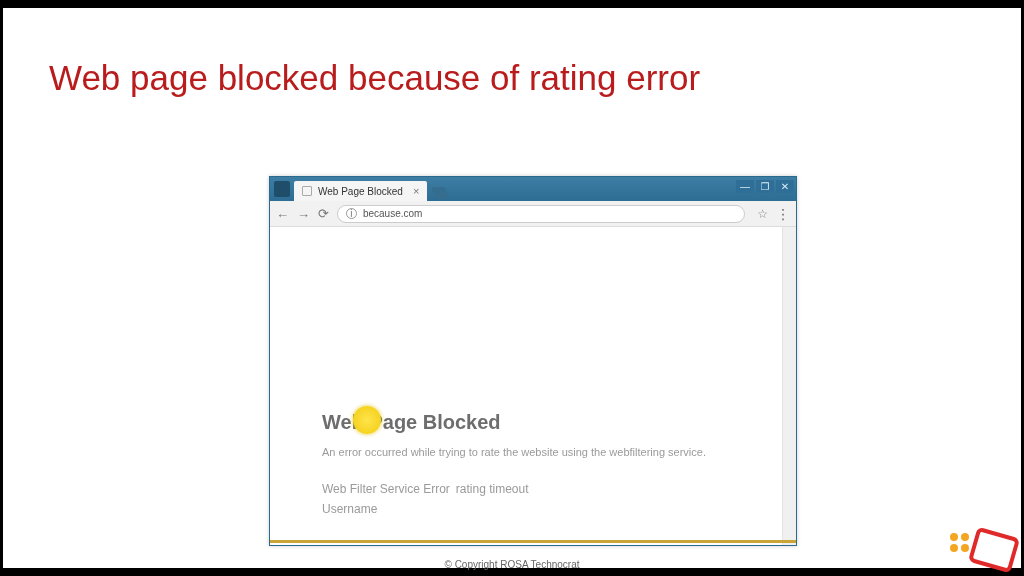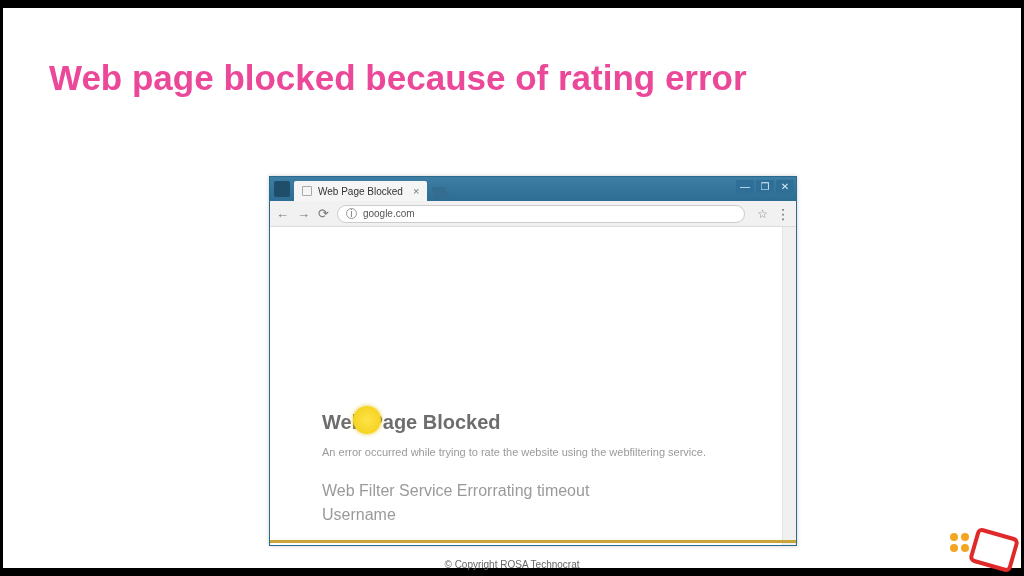--- a/index.html
+++ b/index.html
@@ -17,22 +17,22 @@
     left: 3px;
     width: 1018px;
     height: 560px;
     background: #fff;
   }
   .slide-title {
     position: absolute;
     top: 50px;
     left: 46px;
     font-size: 35px;
-    font-weight: 700;
-    color: #ec4899;
+    font-weight: 400;
+    color: #b91c1c;
   }
   .browser {
     position: absolute;
     top: 168px;
     left: 266px;
     width: 528px;
     height: 370px;
     background: #fff;
     border: 1px solid #2a6a8c;
     box-shadow: 0 0 4px rgba(0,0,0,.2);
@@ -174,21 +174,22 @@
     margin-bottom: 10px;
   }
   .block-msg {
     font-size: 11px;
     color: #9a9a9a;
     line-height: 1.5;
     margin-bottom: 21px;
   }
   .block-kv {
     display: flex;
-    font-size: 16px;
+    gap: 6px;
+    font-size: 12px;
     color: #9a9a9a;
     margin-bottom: 6px;
   }
   .cursor-dot {
     position: absolute;
     width: 28px;
     height: 28px;
     border-radius: 50%;
     background: radial-gradient(circle,#ffe44a 0%,#f6d321 70%,#e5c300 100%);
     box-shadow: 0 0 4px rgba(220,190,0,.8);
@@ -266,21 +267,21 @@
         <div class="winbtn">✕</div>
       </div>
     </div>
 
     <div class="toolbar">
       <span class="tbtn">←</span>
       <span class="tbtn">→</span>
       <span class="tbtn">⟳</span>
       <div class="omni">
         <span class="info-icon">i</span>
-        <span>google.com</span>
+        <span>because.com</span>
       </div>
       <span class="star">☆</span>
       <span class="menu-dots">⋮</span>
     </div>
 
     <div class="content">
       <div class="scrollbar"></div>
       <div class="block-wrap">
         <div class="block-title">Web Page Blocked</div>
         <div class="block-msg">An error occurred while trying to rate the website using the webfiltering service.</div>

